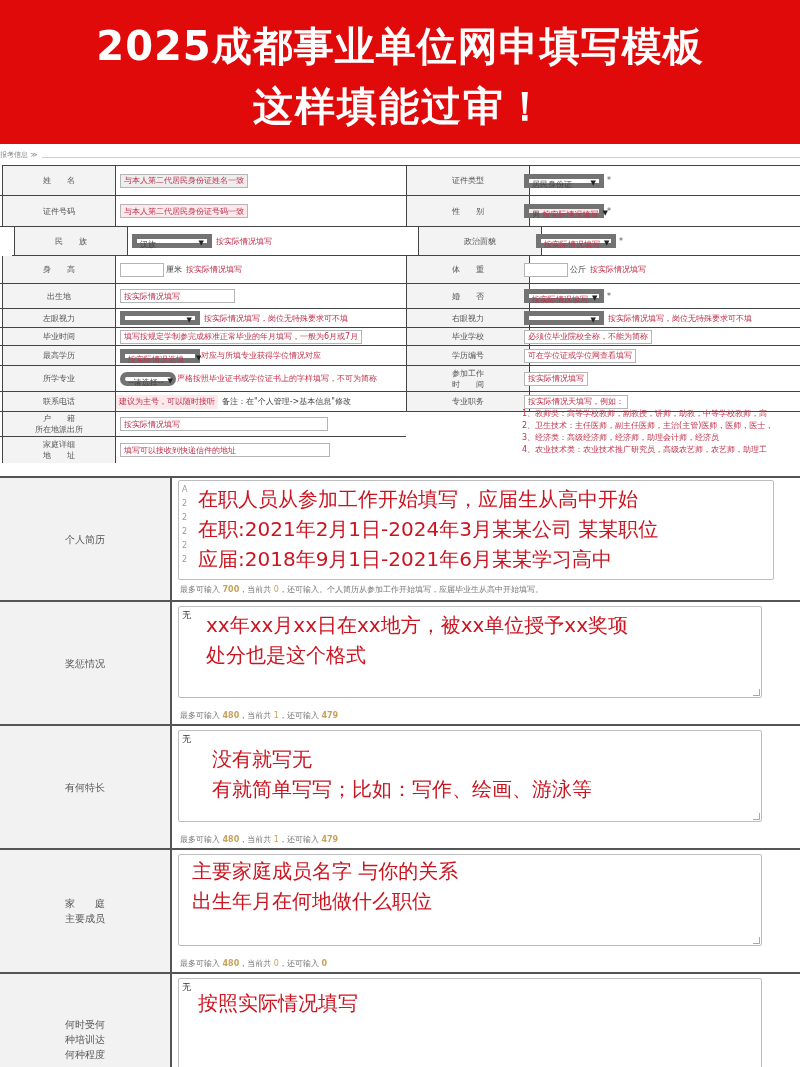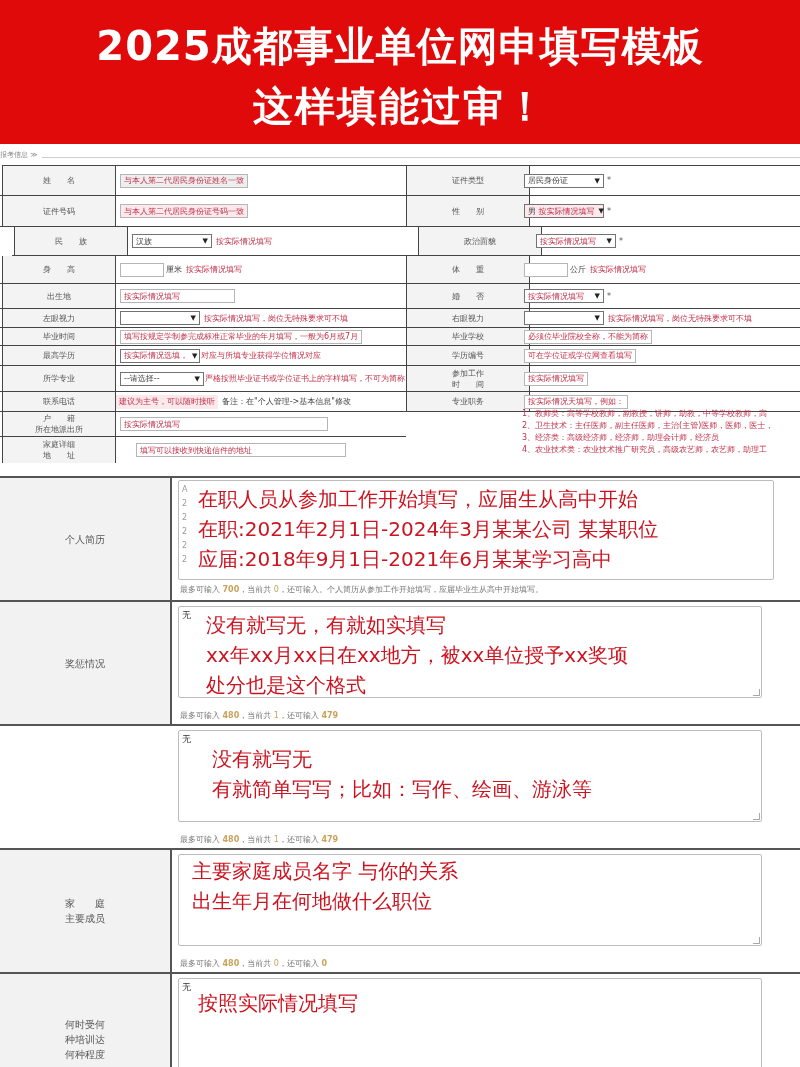--- a/index.html
+++ b/index.html
@@ -16,21 +16,21 @@
   .row { position: absolute; left: 0; width: 800px; border-bottom: 1px solid #444; }
   .cell { position: absolute; top: 0; bottom: 0; }
   .lbl { background: #f3f3f3; color: #555; font-size: 8px; display: flex; align-items: center; justify-content: center; text-align: center; line-height: 11px; border-right: 1px solid #444; }
   .lbl.l1 { left: 2px; width: 114px; border-left: 1px solid #444; }
   .lbl.l2 { left: 406px; width: 124px; border-left: 1px solid #444; }
   .val { font-size: 8px; color: #c0304a; display: flex; align-items: center; padding-left: 4px; white-space: nowrap; overflow: hidden; }
   .val.v1 { left: 116px; width: 290px; }
   .val.v2 { left: 520px; width: 280px; }
   .ipt { border: 1px solid #b5b5b5; background: #fff; height: 14px; padding: 0 3px; font-size: 8px; color: #c0304a; display: inline-flex; align-items: center; }
   .ipt.pink { background: #fbe9ec; }
-  .sel { border: 1px solid #737373; background: #fff; height: 14px; padding: 0 3px; font-size: 8px; display: inline-flex; align-items: center; justify-content: space-between; }
+  .sel { border: 5px solid #737373; background: #fff; height: 14px; padding: 0 3px; font-size: 8px; display: inline-flex; align-items: flex-start; justify-content: space-between; }
   .sel .chev { font-size: 7px; color: #222; margin-left: 4px; }
   .plain { color: #444; }
   .star { color: #555; margin-left: 3px; }
   .hint { margin-left: 4px; color: #c0304a; }
   .note { margin-left: 4px; color: #444; }
   .prof-list { position: absolute; left: 522px; top: 408px; font-size: 8px; color: #c0304a; line-height: 12px; white-space: nowrap; overflow: hidden; width: 278px; }
   .topline { position: absolute; left: 2px; top: 165px; width: 798px; height: 1px; background: #444; }
 
   
   .brow { position: absolute; left: 0; width: 800px; border-bottom: 2px solid #555; }
@@ -188,21 +188,21 @@
   <div class="cell val v2">
     <span class="ipt">
         <span>可在学位证或学位网查看填写</span>
       </span>
   </div>
 </div>
 
 <div class="row" style="top:366px;height:26px;">
   <div class="cell lbl l1">所学专业</div>
   <div class="cell val v1">
-    <span class="sel" style="width:84px;">
+    <span class="sel" style="width:56px;border-radius:7px;">
         <span class="plain">--请选择--</span>
         <span class="chev">▼</span>
       </span>
       <span class="hint" style="margin-left:1px;">严格按照毕业证书或学位证书上的字样填写，不可为简称</span>
   </div>
   <div class="cell lbl l2" style="white-space:pre-line;">参加工作
 时　　间</div>
   <div class="cell val v2">
     <span class="ipt">
         <span>按实际情况填写</span>
@@ -232,21 +232,21 @@
   <div class="cell val v1" style="width:290px;">
     <span class="ipt" style="width:208px;">
         <span>按实际情况填写</span>
       </span>
   </div>
 </div>
 
 <div class="row" style="top:437px;height:26px;width:406px;border-bottom:none;">
   <div class="cell lbl l1" style="white-space:pre-line;">家庭详细
 地　　址</div>
-  <div class="cell val v1" style="width:290px;margin-left:16px;">
+  <div class="cell val v1" style="width:290px;">
     <span class="ipt" style="width:210px;">
         <span>填写可以接收到快递信件的地址</span>
       </span>
   </div>
 </div>
 
 <div class="prof-list">
   <div>1、教师类：高等学校教师，副教授，讲师，助教，中等学校教师，高</div>
   <div>2、卫生技术：主任医师，副主任医师，主治(主管)医师，医师，医士，</div>
   <div>3、经济类：高级经济师，经济师，助理会计师，经济员</div>
@@ -270,30 +270,30 @@
   </div>
 </div>
 
 <div class="brow" style="top:602px;height:124px;">
   <div class="blbl">奖惩情况</div>
   <div class="ta" style="top:4px;height:92px;">
     <span class="prefill">无</span>
     <span class="resize"></span>
   </div>
   <div class="overlay" style="left:206px;top:8px;">
-    <div>没有就写无，有就如实填写</div>
     <div>xx年xx月xx日在xx地方，被xx单位授予xx奖项</div>
     <div>处分也是这个格式</div>
   </div>
   <div class="counter" style="top:108px;">
     <span>最多可输入</span> <span class="num">480</span><span>，当前共</span> <span class="cur">1</span><span>，还可输入</span> <span class="num">479</span>
   </div>
 </div>
 
 <div class="brow" style="top:726px;height:124px;">
+  <div class="blbl">有何特长</div>
   <div class="ta" style="top:4px;height:92px;">
     <span class="prefill">无</span>
     <span class="resize"></span>
   </div>
   <div class="overlay" style="left:212px;top:18px;">
     <div>没有就写无</div>
     <div>有就简单写写；比如：写作、绘画、游泳等</div>
   </div>
   <div class="counter" style="top:108px;">
     <span>最多可输入</span> <span class="num">480</span><span>，当前共</span> <span class="cur">1</span><span>，还可输入</span> <span class="num">479</span>

